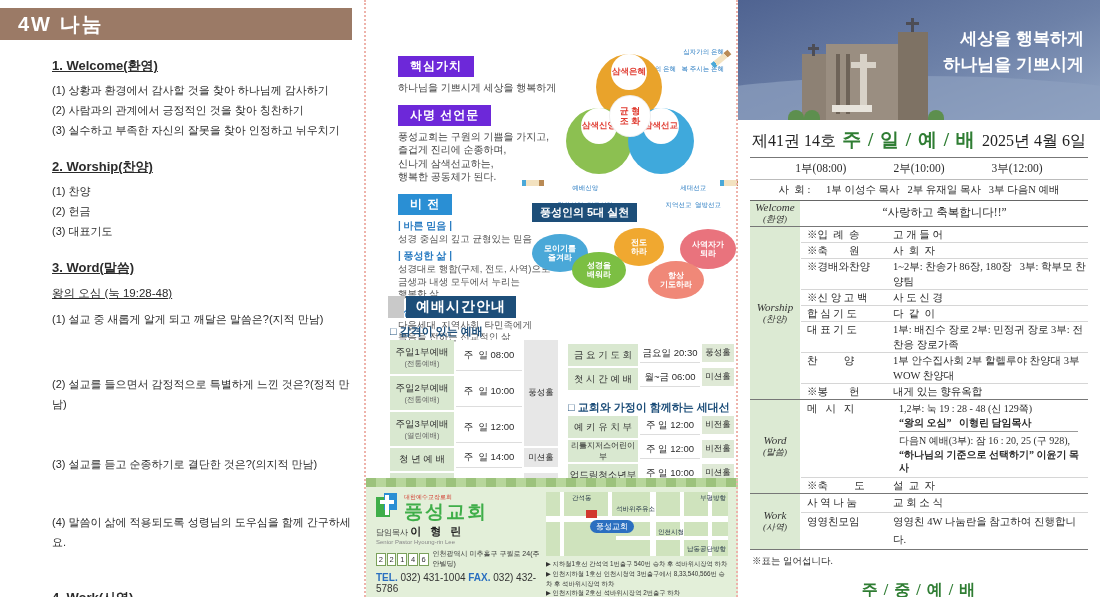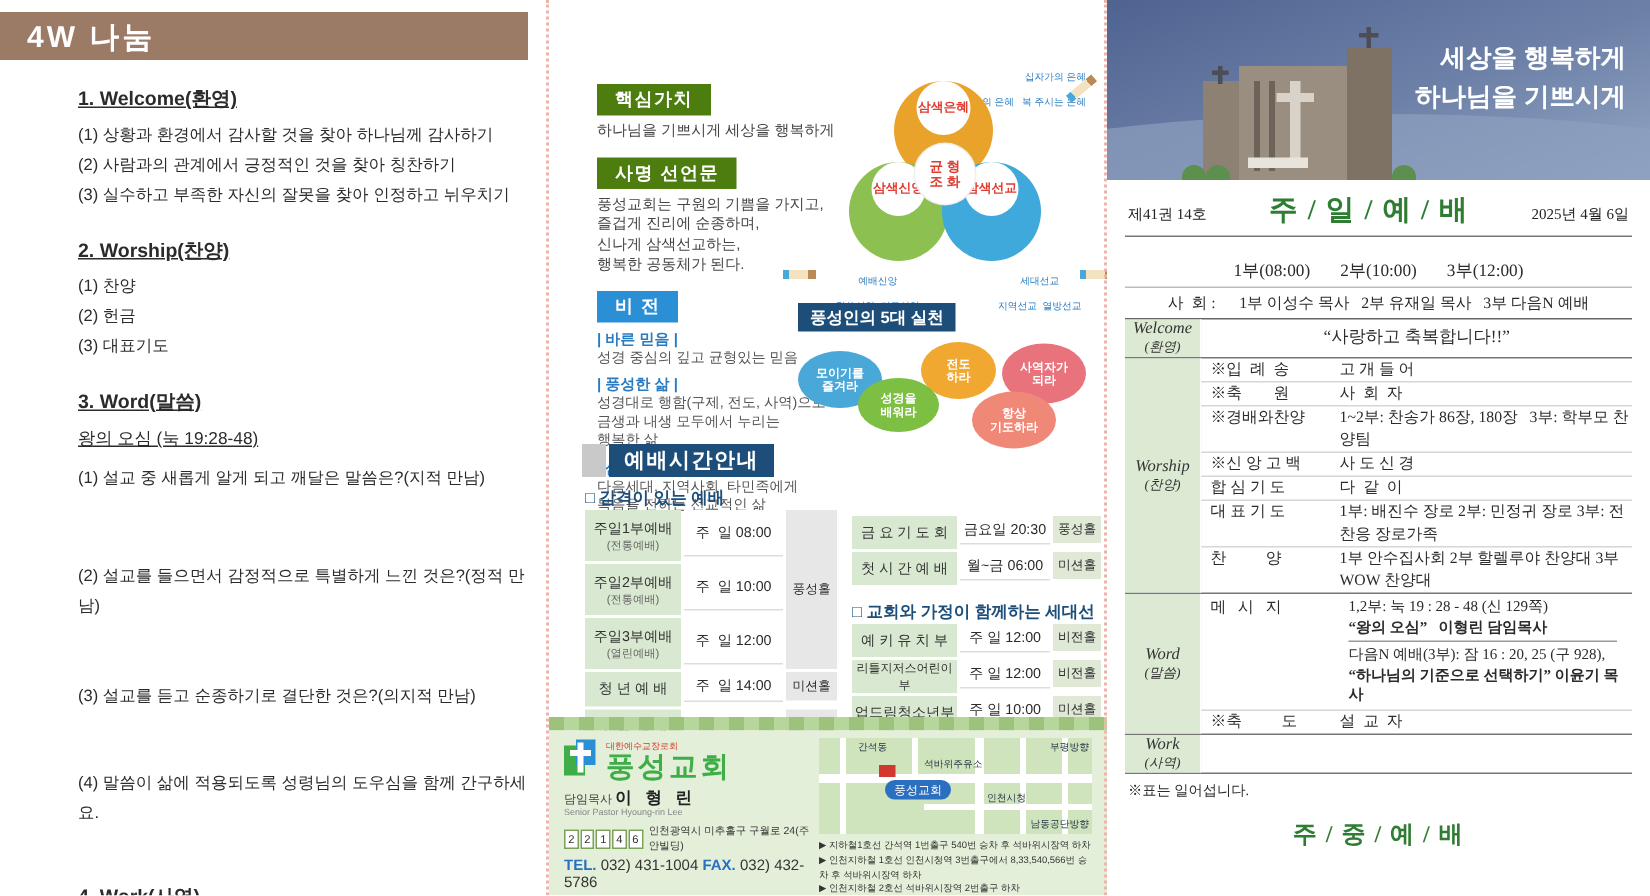--- a/index.html
+++ b/index.html
@@ -24,21 +24,21 @@
   .lp-sub{font-size:11.5px;text-decoration:underline;margin:2px 0 6px;}
   .lp-item{white-space:pre-wrap;}
   .mb46{margin-bottom:46px;} .mb40{margin-bottom:40px;} .mb38{margin-bottom:38px;}
   .mt34{margin-top:34px;}
 
   
   .badge{display:inline-block;position:relative;color:#fff;font-weight:700;font-size:12px;
          padding:2px 12px;letter-spacing:1px;}
   .badge::before{content:"";position:absolute;left:3px;top:-4px;width:55%;height:5px;
          background:#44412c;transform:skewX(-35deg);z-index:-1;}
-  .badge.green{background:#4d7c0f;}
+  .badge.green{background:#6d28d9;}
   .badge.blue{background:#2a8fd4;}
   .mp-col{position:absolute;left:32px;top:56px;width:160px;}
   .mp-text{font-size:10px;color:#444;line-height:1.35;margin:4px 0 10px;}
   .vh{color:#2a7cc2;font-weight:700;font-size:10px;margin-top:4px;}
   .vt{font-size:9.5px;color:#555;line-height:1.32;}
 
   
   #diagram{position:absolute;left:170px;top:50px;width:192px;height:152px;}
   .ring{position:absolute;border-radius:50%;width:66px;height:66px;display:flex;align-items:flex-start;justify-content:center;}
   .ring .hole{width:36px;height:36px;border-radius:50%;background:#fff;display:flex;align-items:center;justify-content:center;
@@ -62,21 +62,21 @@
   #practices .ptitle{display:inline-block;background:#1d4e79;color:#fff;font-weight:700;
       font-size:11px;padding:2px 8px;position:relative;}
   #practices .ptitle::before{content:"";position:absolute;left:3px;top:-4px;width:55%;height:5px;
       background:#44412c;transform:skewX(-35deg);z-index:-1;}
   .oval{position:absolute;border-radius:50%;color:#fff;font-weight:700;font-size:8px;line-height:1.15;
       display:flex;flex-direction:column;align-items:center;justify-content:center;text-align:center;}
   #ov0{left:0px;top:32px;width:56px;height:38px;background:#4aa8d8;}
   #ov1{left:40px;top:50px;width:54px;height:36px;background:#7cbf43;}
   #ov2{left:82px;top:26px;width:50px;height:38px;background:#f0a830;}
   #ov3{left:116px;top:59px;width:56px;height:38px;background:#f08878;}
-  #ov4{left:136px;top:27px;width:56px;height:40px;background:#e9737d;}
+  #ov4{left:148px;top:27px;width:56px;height:40px;background:#e9737d;}
 
   
   #sched-title{position:absolute;left:22px;top:296px;display:flex;align-items:center;}
   #sched-title .gray{width:16px;height:22px;background:#c9c9c9;margin-right:2px;}
   #sched-title .navy{background:#1d4e79;color:#fff;font-weight:700;font-size:14px;
       padding:2px 10px;letter-spacing:1px;}
   .subhead{position:absolute;color:#1d4e79;font-weight:700;font-size:11px;}
   #sub1{left:24px;top:324px;} #sub2{left:202px;top:400px;}
   .wtable{position:absolute;display:grid;gap:2px;}
   #tableA{left:24px;top:340px;grid-template-columns:64px 66px 34px;}
@@ -139,24 +139,24 @@
   #church .t2{position:absolute;left:96px;bottom:0;width:30px;height:88px;background:#7e7264;}
   #church .t2c{position:absolute;left:109px;bottom:88px;width:3px;height:14px;background:#4d4d55;}
   #church .t2cb{position:absolute;left:104px;bottom:95px;width:13px;height:3px;background:#4d4d55;}
   #church .win{position:absolute;bottom:6px;width:4px;height:60px;background:#6e6358;}
   #church .canopy{position:absolute;left:30px;bottom:8px;width:40px;height:7px;background:#e8e4dc;}
   #church .bush{position:absolute;bottom:0;width:16px;height:10px;border-radius:8px 8px 0 0;background:#5d8f4e;}
 
   .rp{padding:5px 12px 0 12px;font-family:"Liberation Serif","DejaVu Serif",serif;}
   #masthead{display:flex;align-items:baseline;justify-content:space-between;
       border-bottom:1px solid #777;padding:2px 2px 4px;}
-  #mh-vol,#mh-date{font-size:10px;color:#222;}
+  #mh-vol,#mh-date{font-size:16px;color:#222;}
   #mh-title{font-size:19px;font-weight:700;color:#2f7d33;letter-spacing:1px;}
-  #parts{display:flex;justify-content:center;gap:20px;font-size:11.5px;padding:3px 0;
-      border-bottom:1px solid #bbb;margin-top:12px;}
+  #parts{display:flex;justify-content:center;gap:47px;font-size:11.5px;padding:3px 0;
+      border-bottom:1px solid #bbb;}
   #presider{font-size:10.5px;text-align:center;padding:3px 0;border-bottom:1.5px solid #666;white-space:pre-wrap;}
   .sec{display:flex;border-bottom:1px solid #777;}
   .sec-lbl{width:50px;min-width:50px;background:#dcead3;display:flex;flex-direction:column;
       align-items:center;justify-content:center;font-style:italic;font-size:11px;color:#333;
       border-right:1px solid #fff;}
   .sec-lbl .k{font-size:9px;}
   .sec-body{flex:1;}
   .wrow{display:flex;font-size:10.5px;line-height:15px;border-bottom:1px solid #d6d6d6;
       padding:0 2px 0 6px;white-space:pre-wrap;}
   .wrow:last-child{border-bottom:none;}
@@ -455,20 +455,21 @@
           <span class="k">(찬양)</span>
         </div>
         <div class="sec-body">
           <div class="wrow"><span class="term">※입  례  송</span><span>고 개 들 어</span></div>
           <div class="wrow"><span class="term">※축        원</span><span>사  회  자</span></div>
           <div class="wrow"><span class="term">※경배와찬양</span><span>1~2부: 찬송가 86장, 180장   3부: 학부모 찬양팀</span></div>
           <div class="wrow"><span class="term">※신 앙 고 백</span><span>사 도 신 경</span></div>
           <div class="wrow"><span class="term">합 심 기 도</span><span>다  같  이</span></div>
           <div class="wrow"><span class="term">대 표 기 도</span><span>1부: 배진수 장로 2부: 민정귀 장로 3부: 전찬응 장로가족</span></div>
           <div class="wrow"><span class="term">찬          양</span><span>1부 안수집사회 2부 할렐루야 찬양대 3부 WOW 찬양대</span></div>
+          <div class="wrow"><span class="term">※봉        헌</span><span>내게 있는 향유옥합</span></div>
         </div>
       </div>
 
       <div class="sec">
         <div class="sec-lbl">
           <span>Word</span>
           <span class="k">(말씀)</span>
         </div>
         <div class="sec-body">
           <div id="msg-row">
@@ -483,20 +484,24 @@
           </div>
           <div class="wrow"><span class="term">※축          도</span><span>설  교  자</span></div>
         </div>
       </div>
 
       <div class="sec">
         <div class="sec-lbl">
           <span>Work</span>
           <span class="k">(사역)</span>
         </div>
+        <div class="sec-body">
+          <div class="wrow" style="line-height:18px;"><span class="term">사 역 나 눔</span><span>교 회 소 식</span></div>
+          <div class="wrow" style="line-height:18px;"><span class="term">영영친모임</span><span>영영친 4W 나눔란을 참고하여 진행합니다.</span></div>
+        </div>
       </div>
 
       <div id="note">※표는 일어섭니다.</div>
 
       <div id="mw-title">주 / 중 / 예 / 배</div>
 
     </div>
   </div>
 
   <div class="fold" id="fold1"></div>

